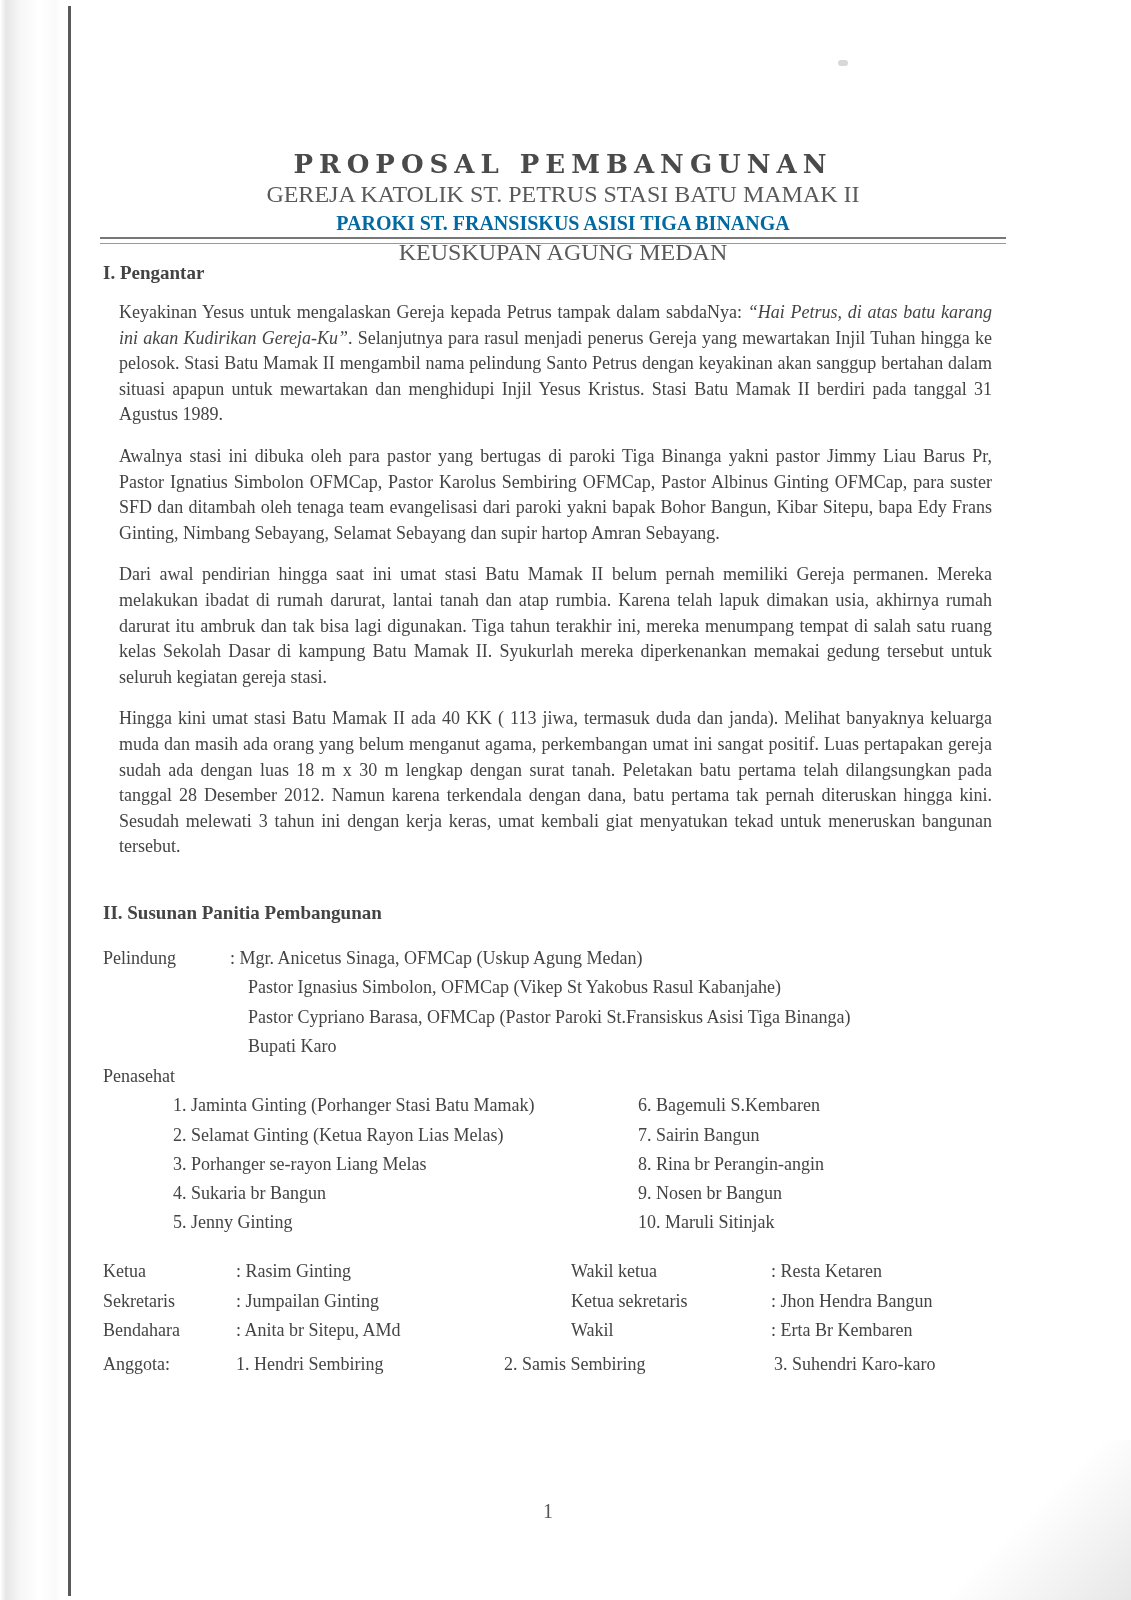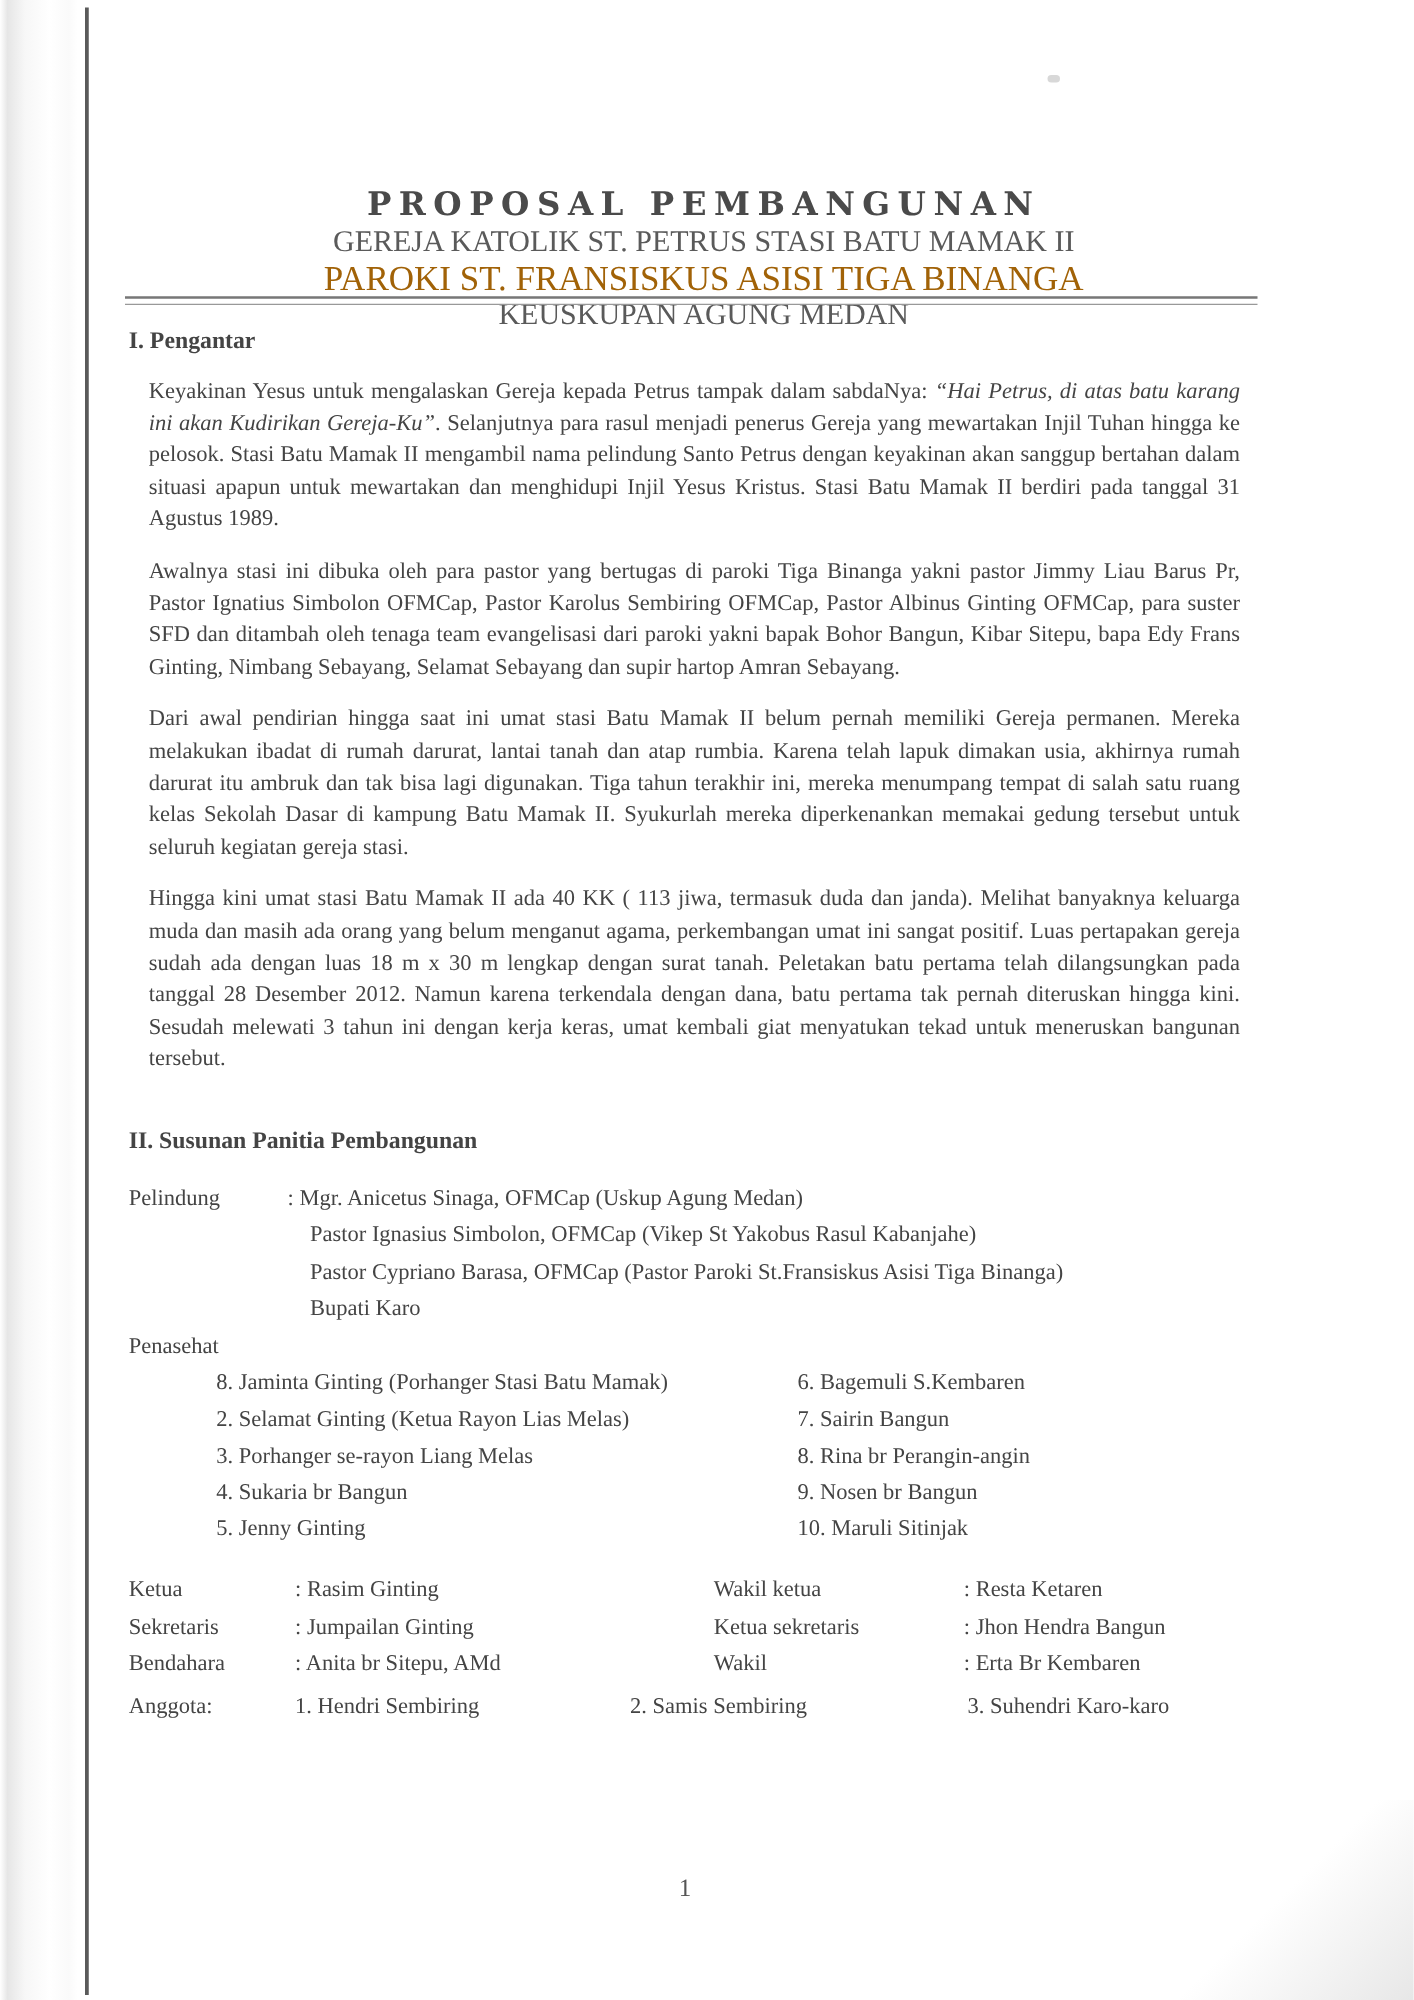--- a/index.html
+++ b/index.html
@@ -24,21 +24,21 @@
   .scan-mark-tr {
     position: absolute; left: 838px; top: 60px; width: 10px; height: 6px;
     background: #d8d8d8; border-radius: 3px;
   }
   .header { position: absolute; left: 98px; top: 110px; width: 930px; text-align: center; margin-top: 38px; }
   .title {
     font-family: "DejaVu Serif", serif; font-weight: bold;
     font-size: 26px; letter-spacing: 6px; color: #4a4a4a; line-height: 32px;
   }
   .subtitle { font-size: 24px; line-height: 29px; color: #5a5a5a; }
-  .subtitle.b { font-weight: normal; font-size: 28px; color: #a16207; }
+  .subtitle.b { font-weight: bold; font-size: 20px; color: #0369a1; }
   .rule {
     position: absolute; left: 100px; top: 237px; width: 906px; height: 4px;
     border-top: 2px solid #777; border-bottom: 1px solid #999;
   }
   .content { position: absolute; left: 103px; top: 262px; width: 905px; }
   .h { font-weight: bold; font-size: 19px; color: #444; margin: 0; }
   p.para {
     font-size: 18px; line-height: 25.6px; margin: 16px; text-align: justify; color: #444;
   }
   .i { font-style: italic; }
@@ -86,21 +86,21 @@
         <span class="lbl">Pelindung</span>
         <span>: Mgr. Anicetus Sinaga, OFMCap (Uskup Agung Medan)</span>
       </div>
     <div class="row indent">Pastor Ignasius Simbolon, OFMCap  (Vikep St Yakobus Rasul Kabanjahe)</div>
     <div class="row indent">Pastor Cypriano Barasa, OFMCap (Pastor Paroki St.Fransiskus Asisi Tiga Binanga)</div>
     <div class="row indent">Bupati Karo</div>
   </div>
 
   <div class="row">Penasehat</div>
   <div class="pen-grid">
-    <div>8. Jaminta Ginting (Porhanger Stasi Batu Mamak)</div>
+    <div>1. Jaminta Ginting (Porhanger Stasi Batu Mamak)</div>
     <div>6. Bagemuli S.Kembaren</div>
     <div>2. Selamat Ginting (Ketua Rayon Lias Melas)</div>
     <div>7. Sairin Bangun</div>
     <div>3. Porhanger se-rayon Liang Melas</div>
     <div>8. Rina br Perangin-angin</div>
     <div>4. Sukaria br Bangun</div>
     <div>9. Nosen br Bangun</div>
     <div>5. Jenny Ginting</div>
     <div>10. Maruli Sitinjak</div>
   </div>

